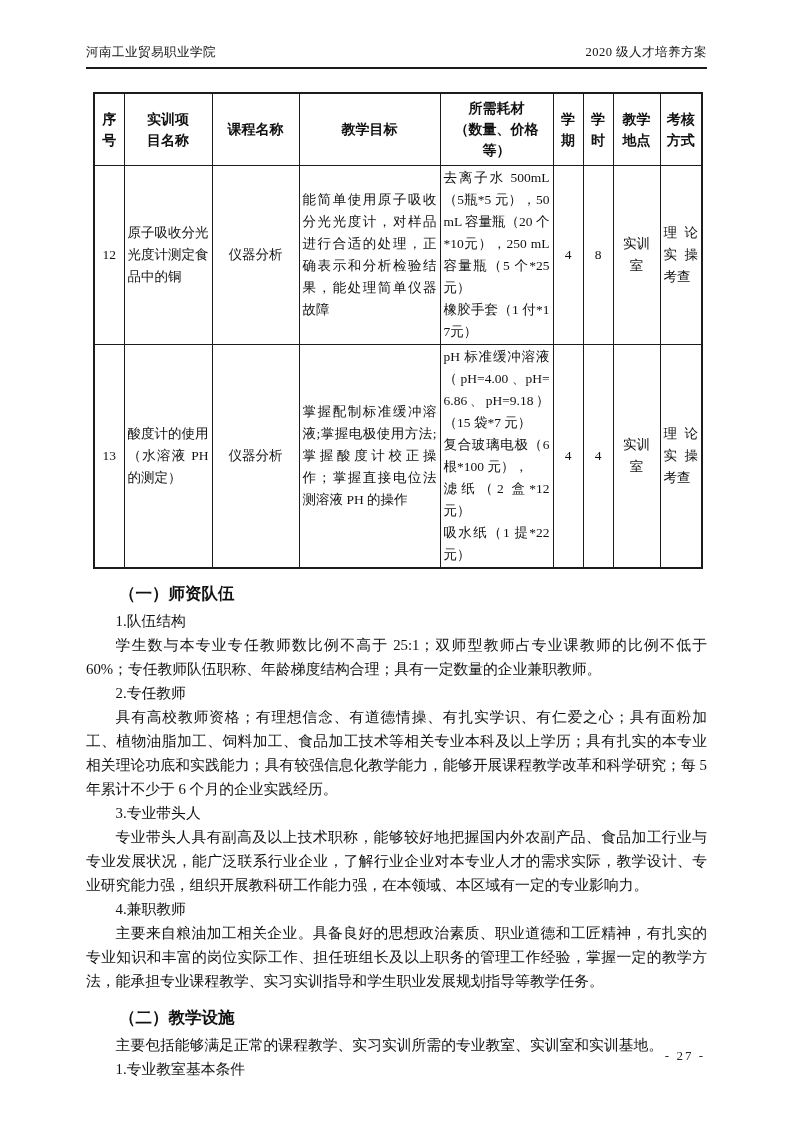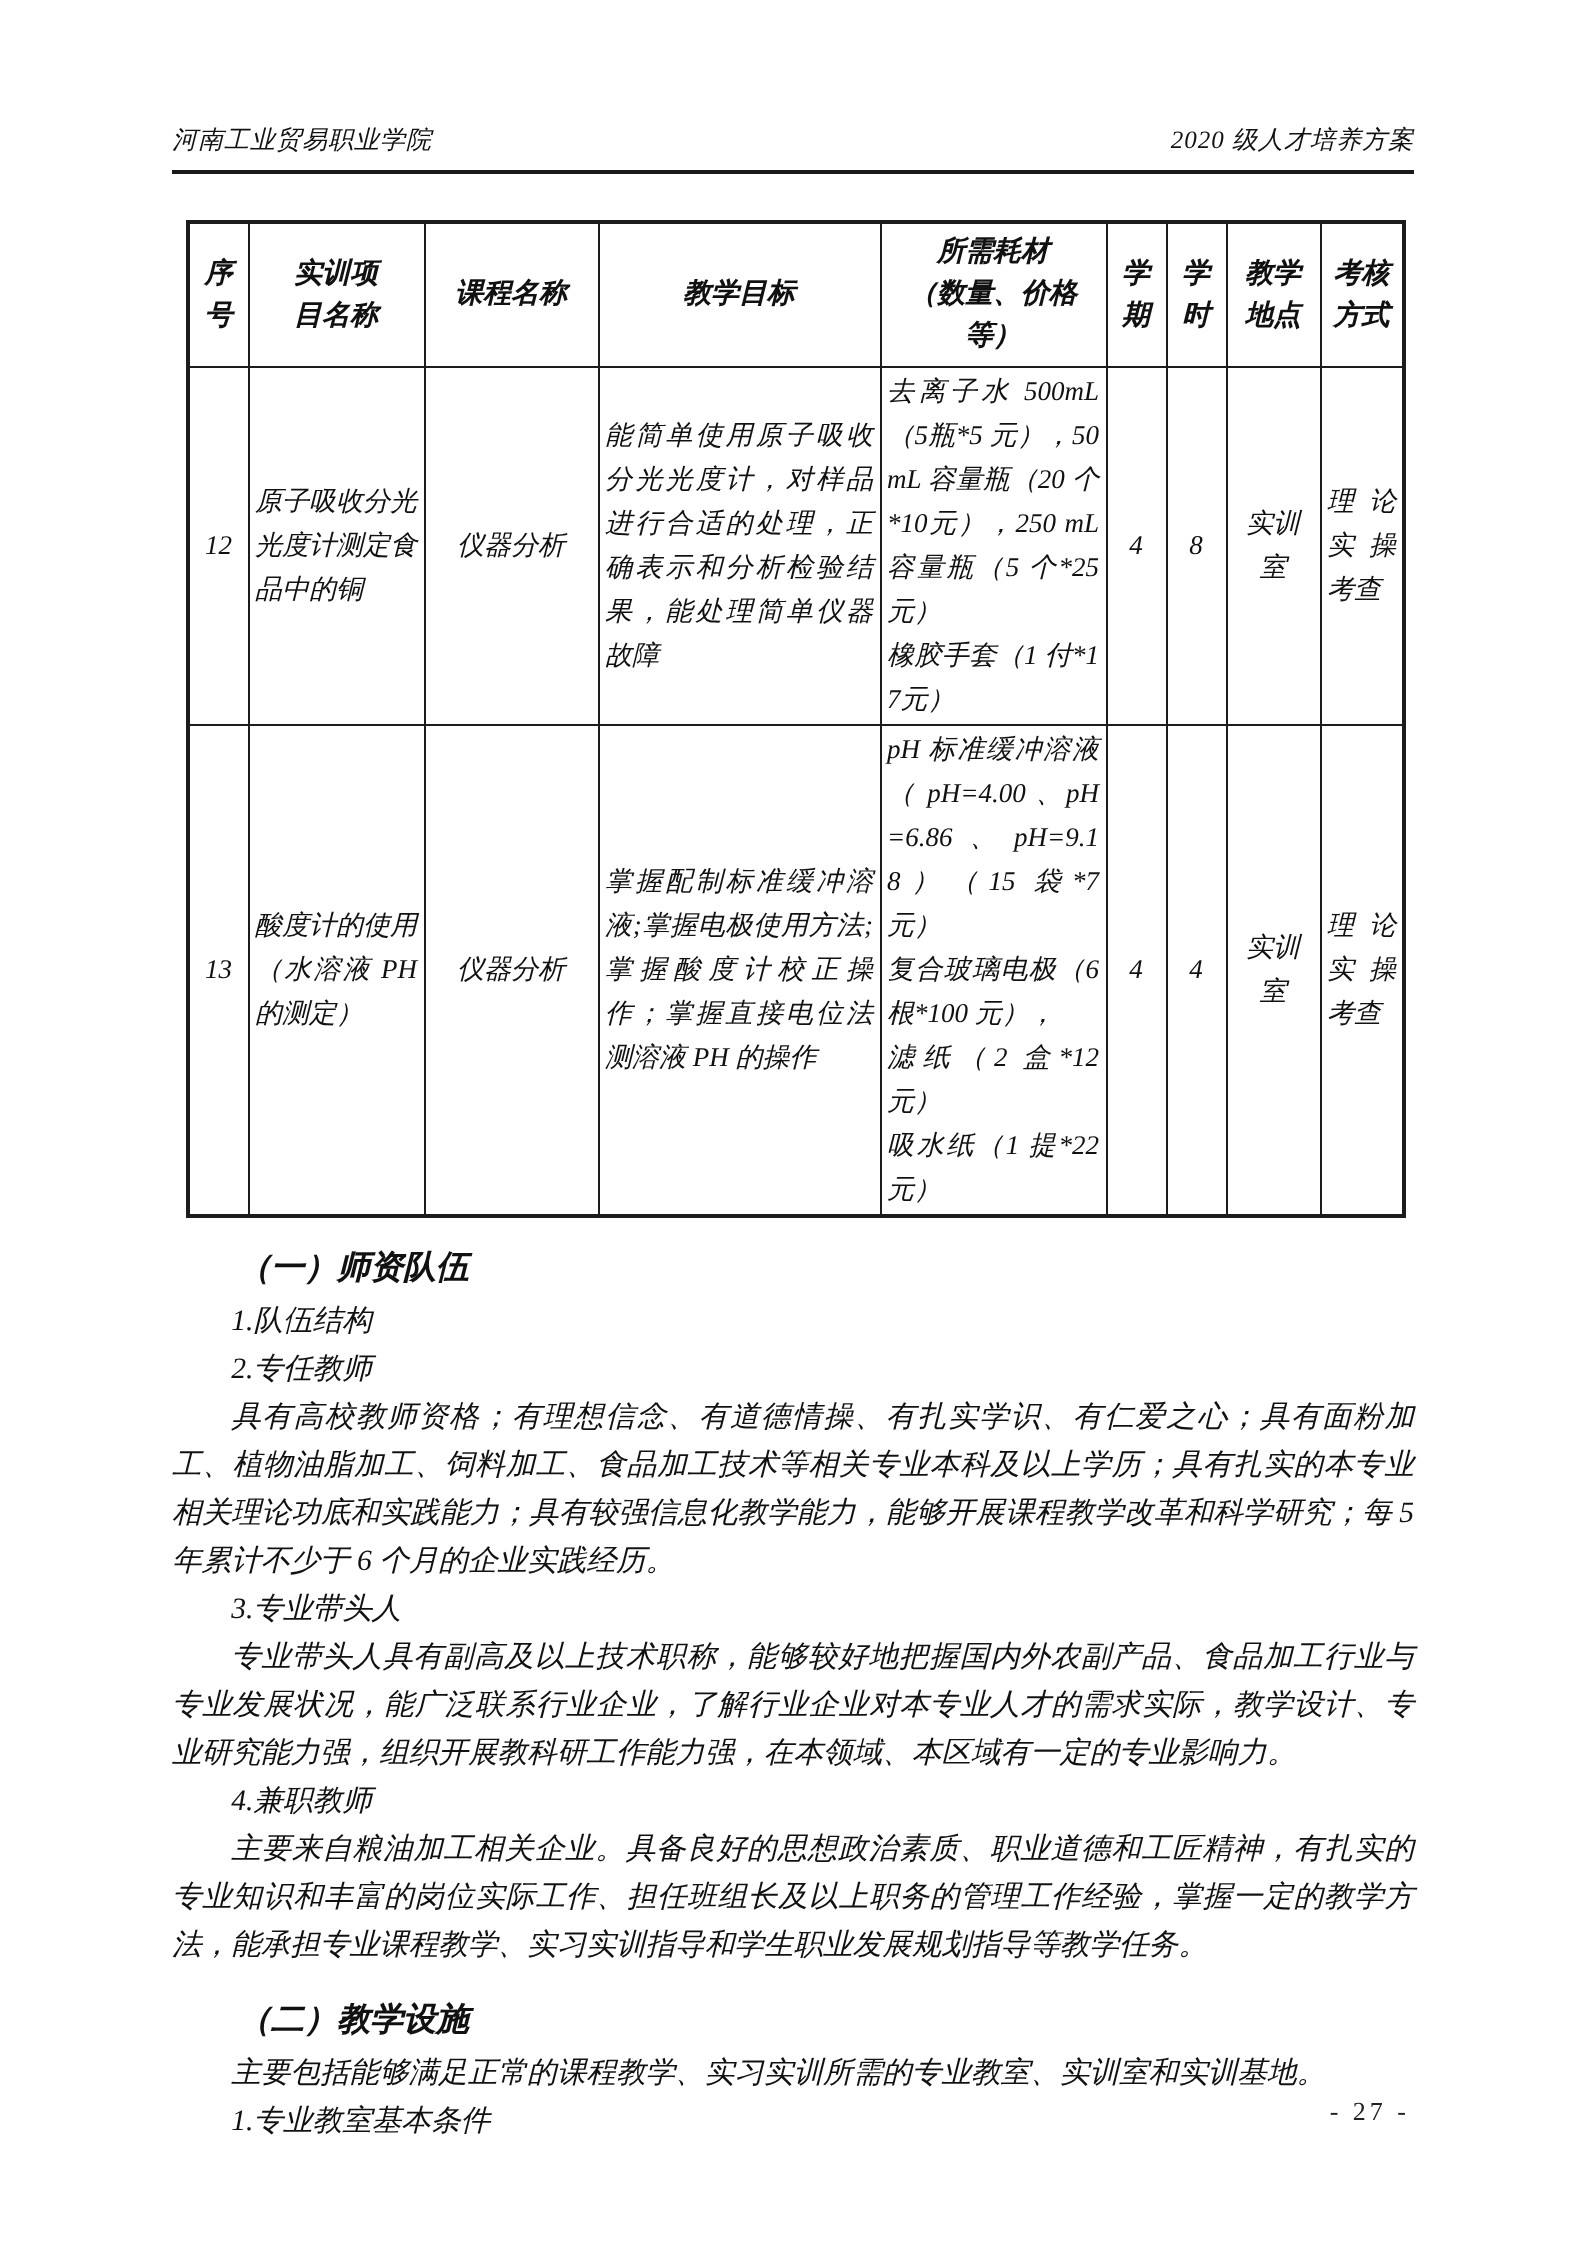--- a/index.html
+++ b/index.html
@@ -1,21 +1,21 @@
 <!DOCTYPE html>
 <html><head>
 <meta charset="utf-8">
 <style>
   html,body{margin:0;padding:0;}
   body{
     width:793px;height:1122px;background:#ffffff;color:#111;
     font-family:"Liberation Serif","DejaVu Serif",serif;
     position:relative;overflow:hidden;
   }
-  .page{padding:62px 86px 0 86px;font-style:italic;}
+  .page{padding:44px 86px 0 86px;}
   .doc-header{
     display:flex;justify-content:space-between;align-items:flex-end;
     font-size:12.5px;letter-spacing:0.5px;
     padding-bottom:6px;border-bottom:2.5px solid #1a1a1a;
   }
   .table-wrap{margin:23px 0 0 7px;}
   table.training{
     border-collapse:collapse;table-layout:fixed;width:608px;
     border:2px solid #1c1c1c;font-size:13.5px;
   }
@@ -119,20 +119,21 @@
         <td class="c">实训室</td>
         <td class="j">理论实操考查</td>
       </tr>
     </tbody>
       </table>
   </div>
 
   <div class="body-text">
     <div class="h-sub">（一）师资队伍</div>
     <p class="item-title">1.队伍结构</p>
+    <p class="body-p">学生数与本专业专任教师数比例不高于 25:1；双师型教师占专业课教师的比例不低于 60%；专任教师队伍职称、年龄梯度结构合理；具有一定数量的企业兼职教师。</p>
     <p class="item-title">2.专任教师</p>
     <p class="body-p">具有高校教师资格；有理想信念、有道德情操、有扎实学识、有仁爱之心；具有面粉加工、植物油脂加工、饲料加工、食品加工技术等相关专业本科及以上学历；具有扎实的本专业相关理论功底和实践能力；具有较强信息化教学能力，能够开展课程教学改革和科学研究；每 5 年累计不少于 6 个月的企业实践经历。</p>
     <p class="item-title">3.专业带头人</p>
     <p class="body-p">专业带头人具有副高及以上技术职称，能够较好地把握国内外农副产品、食品加工行业与专业发展状况，能广泛联系行业企业，了解行业企业对本专业人才的需求实际，教学设计、专业研究能力强，组织开展教科研工作能力强，在本领域、本区域有一定的专业影响力。</p>
     <p class="item-title">4.兼职教师</p>
     <p class="body-p">主要来自粮油加工相关企业。具备良好的思想政治素质、职业道德和工匠精神，有扎实的专业知识和丰富的岗位实际工作、担任班组长及以上职务的管理工作经验，掌握一定的教学方法，能承担专业课程教学、实习实训指导和学生职业发展规划指导等教学任务。</p>
     <div class="h-sub">（二）教学设施</div>
     <p class="body-p">主要包括能够满足正常的课程教学、实习实训所需的专业教室、实训室和实训基地。</p>
     <p class="item-title">1.专业教室基本条件</p>
   </div>

